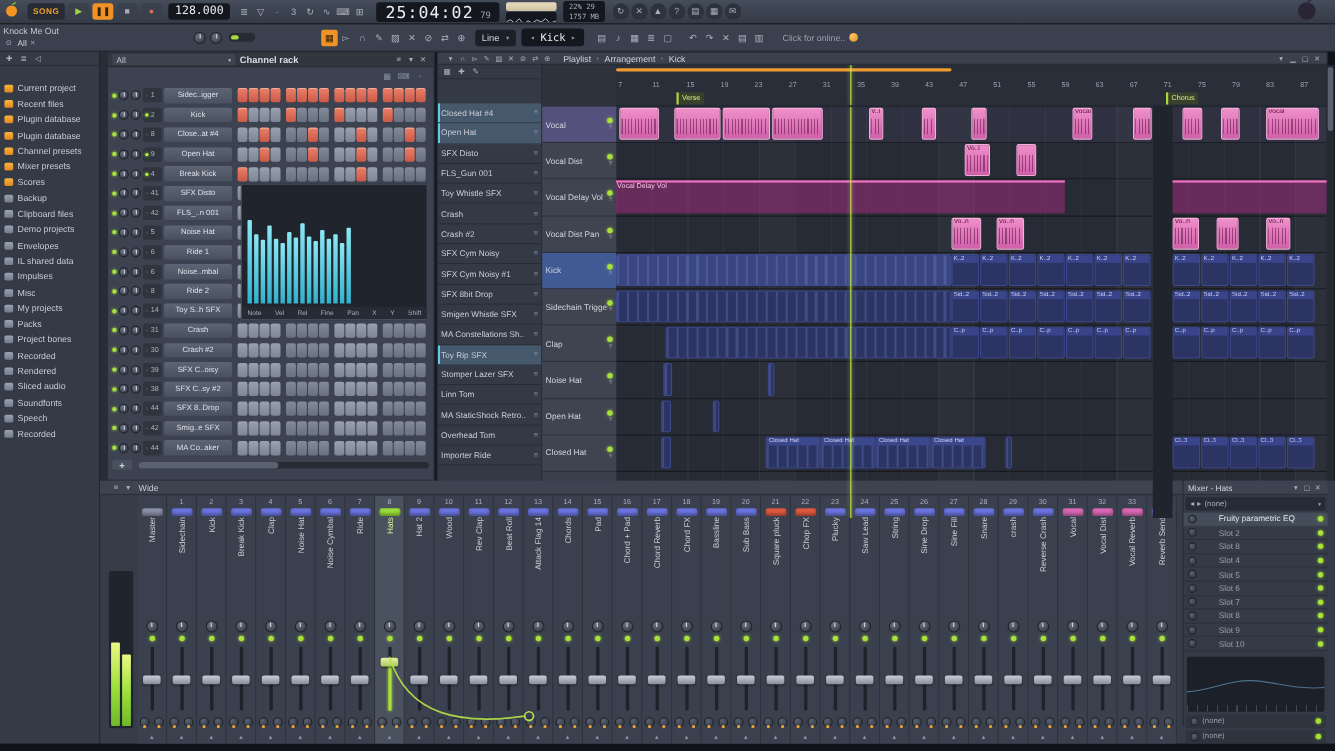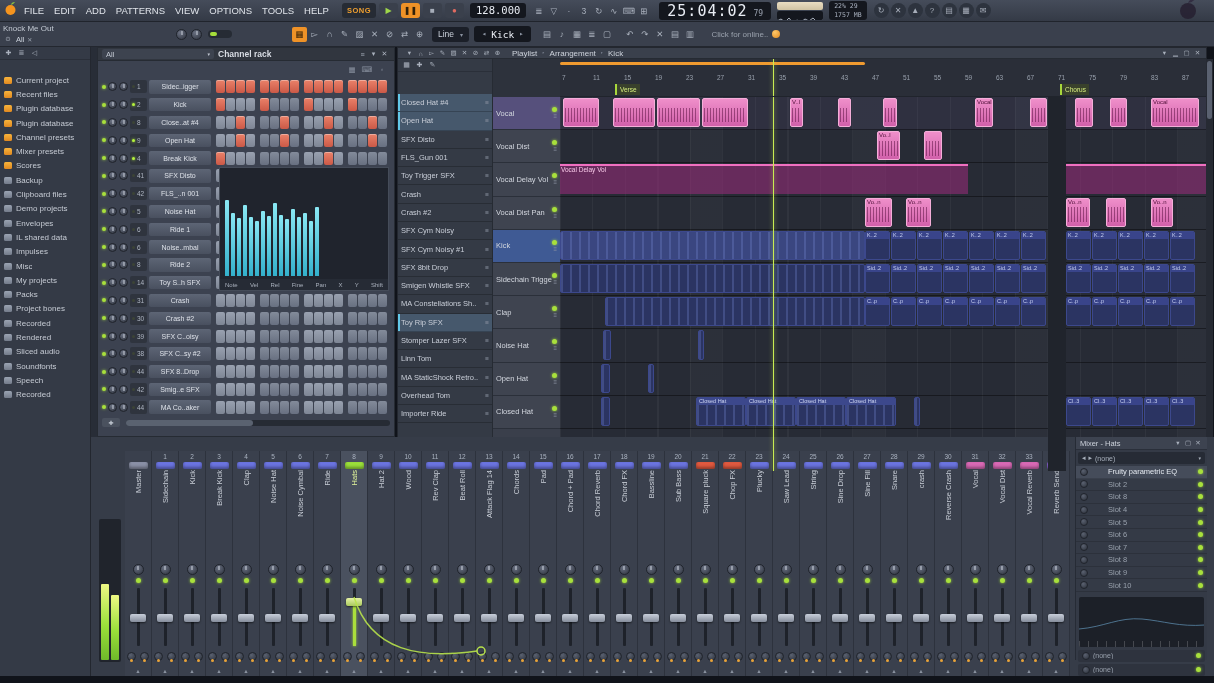--- a/index.html
+++ b/index.html
@@ -221,30 +221,20 @@
 
 <div id="screen">
 
   <div id="menubar">
     <span>
       <svg width="13" height="15">
           <circle cx="6.5" cy="9" r="5" fill="#f5941e"></circle>
           <path d="M6.5 4 Q8 0.5 11 1 Q9.5 3.5 6.5 4" fill="#8cc63e"></path>
         </svg>
     </span>
-    <nav id="menus">
-        <span class="menu-item">FILE</span>
-        <span class="menu-item">EDIT</span>
-        <span class="menu-item">ADD</span>
-        <span class="menu-item">PATTERNS</span>
-        <span class="menu-item">VIEW</span>
-        <span class="menu-item">OPTIONS</span>
-        <span class="menu-item">TOOLS</span>
-        <span class="menu-item">HELP</span>
-      </nav>
     <div id="song-toggle">
         <span>SONG</span>
       </div>
     <span class="tp-btn play">▶</span>
     <span class="tp-btn pause">❚❚</span>
     <span class="tp-btn">■</span>
     <span class="tp-btn rec">●</span>
     <span id="tempo-lcd" class="lcdbox">128.000</span>
     <span class="icon-strip">
         <span class="tb-icon">≣</span>
@@ -1078,21 +1068,21 @@
           </div>
           <div class="pick-item">
             <span class="pick-name">SFX Disto</span>
             <span class="pick-grip">≡</span>
           </div>
           <div class="pick-item">
             <span class="pick-name">FLS_Gun 001</span>
             <span class="pick-grip">≡</span>
           </div>
           <div class="pick-item">
-            <span class="pick-name">Toy Trigger SFX</span>
+            <span class="pick-name">Toy Whistle SFX</span>
             <span class="pick-grip">≡</span>
           </div>
           <div class="pick-item">
             <span class="pick-name">Crash</span>
             <span class="pick-grip">≡</span>
           </div>
           <div class="pick-item">
             <span class="pick-name">Crash #2</span>
             <span class="pick-grip">≡</span>
           </div>
@@ -1494,20 +1484,27 @@
       </div>
     <div id="pl-vscroll">
         <span class="hdl" style="position:absolute"></span>
       </div>
     <div id="pl-hscroll">
         <span class="hdl"></span>
       </div>
   </section>
 
   <section id="mixer">
+    <div id="mixer-header">
+      <span class="icon-strip">
+          <span class="tb-icon">≡</span>
+          <span class="tb-icon">▾</span>
+        </span>
+      <span id="mixer-wide">Wide</span>
+    </div>
     <div id="master-meter">
       <span class="mbar" style="height:55%"></span>
       <span class="mbar" style="height:47%"></span>
     </div>
     <div id="strips">
         <div class="strip">
           <span class="s-num"></span>
           <span class="s-cap" style="background: rgb(138, 144, 166);"></span>
           <div class="s-namew">
             <span class="vname">Master</span>

